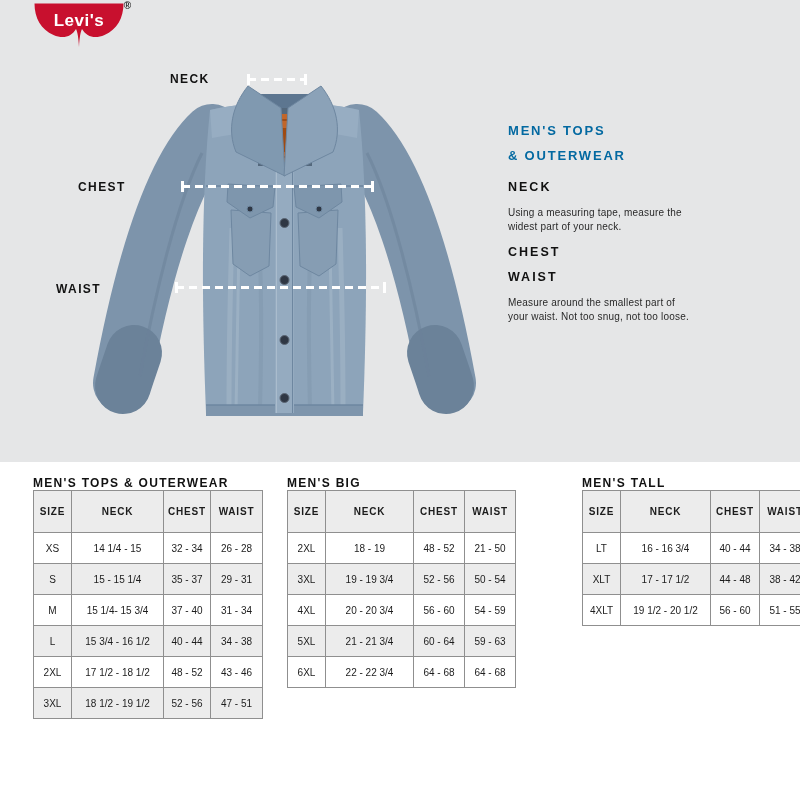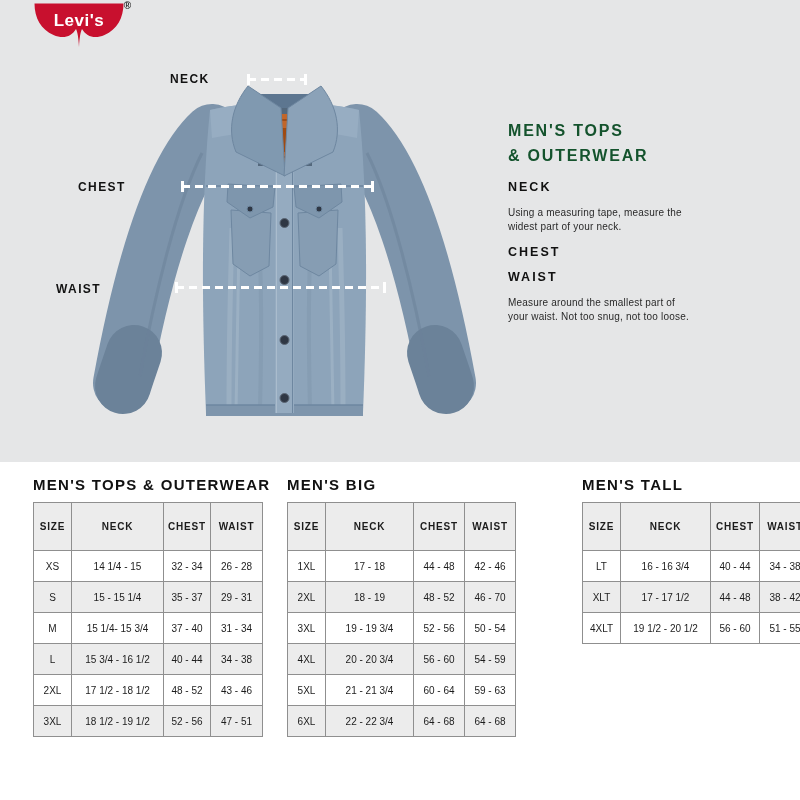--- a/index.html
+++ b/index.html
@@ -25,36 +25,36 @@
   .dash-line { position:absolute; height:3px;
     background:repeating-linear-gradient(90deg, var(--measure-line,#fff) 0 8px, transparent 8px 13px); }
   .dash-line::before, .dash-line::after { content:""; position:absolute; top:-4px; width:3px; height:11px; background:var(--measure-line,#fff); }
   .dash-line::before { left:-1px; }
   .dash-line::after  { right:-1px; }
   #neck-line  { left:248px; top:78px;  width:58px; }
   #chest-line { left:182px; top:185px; width:191px; }
   #waist-line { left:176px; top:286px; width:209px; }
 
   .hero-info { position:absolute; left:508px; top:118px; width:188px; }
-  .hero-info h1 { font-size:16px; font-weight:bold; letter-spacing:1.8px; line-height:25px; color:#14532d; }
+  .hero-info h1 { font-size:13px; font-weight:bold; letter-spacing:1.8px; line-height:25px; color:#0369a1; }
   .info-section { margin-top:12px; }
   .info-section + .info-section { margin-top:11px; }
   .info-section h2 { font-size:12.5px; font-weight:bold; letter-spacing:2px; color:#111; }
   .info-section p  { font-size:10px; line-height:14px; color:#2a2a2a; margin-top:12px; letter-spacing:0.2px; }
 
   
   .tables-area { position:absolute; left:0; top:462px; width:800px; height:338px; background:#fff; }
   .table-block { position:absolute; top:14px; }
   #table-block-0 { left:33px;  width:229px; }
   #table-block-1 { left:287px; width:228px; }
   #table-block-2 { left:540px; width:228px;padding-left:42px; }
-  .table-block h3 { font-size:15px; font-weight:bold; letter-spacing:1.3px; color:#111; margin-bottom:9px; white-space:nowrap; }
+  .table-block h3 { font-size:12px; font-weight:bold; letter-spacing:1.3px; color:#111; white-space:nowrap; }
   .table-block table { width:100%; border-collapse:collapse; table-layout:fixed; }
   .table-block th, .table-block td { border:1px solid var(--table-border,#8f8f8f); text-align:center; vertical-align:middle; padding:1px; color:#1c1c1c; }
-  .table-block th { height:48px; font-size:10px; font-weight:bold; letter-spacing:0.8px; background:var(--table-stripe,#ececec); }
+  .table-block th { height:42px; font-size:10px; font-weight:bold; letter-spacing:0.8px; background:var(--table-stripe,#ececec); }
   .table-block td { height:31px; font-size:10px; }
   .table-block tbody tr:nth-child(even) { background:var(--table-stripe,#ececec); }
 </style>
 </head>
 <body>
 
 <div class="page">
 
   <div class="hero">
 
@@ -227,30 +227,24 @@
         <thead>
             <tr>
               <th>SIZE</th>
               <th>NECK</th>
               <th>CHEST</th>
               <th>WAIST</th>
             </tr>
           </thead>
         <tbody>
             <tr>
-              <td>1XL</td>
-              <td>17 - 18</td>
-              <td>44 - 48</td>
-              <td>42 - 46</td>
-            </tr>
-            <tr>
               <td>2XL</td>
               <td>18 - 19</td>
               <td>48 - 52</td>
-              <td>46 - 70</td>
+              <td>21 - 50</td>
             </tr>
             <tr>
               <td>3XL</td>
               <td>19 - 19 3/4</td>
               <td>52 - 56</td>
               <td>50 - 54</td>
             </tr>
             <tr>
               <td>4XL</td>
               <td>20 - 20 3/4</td>

